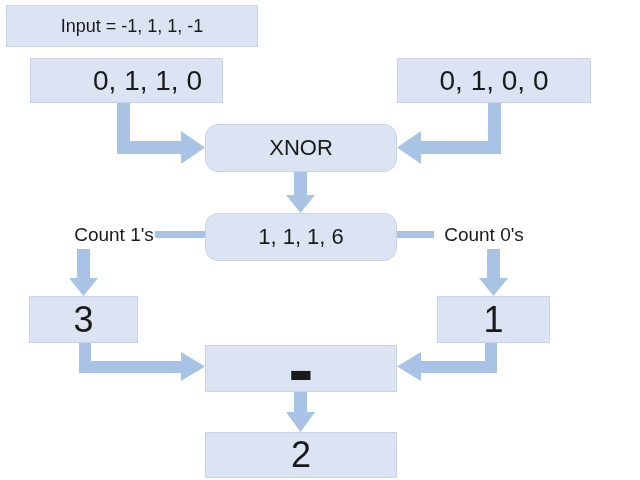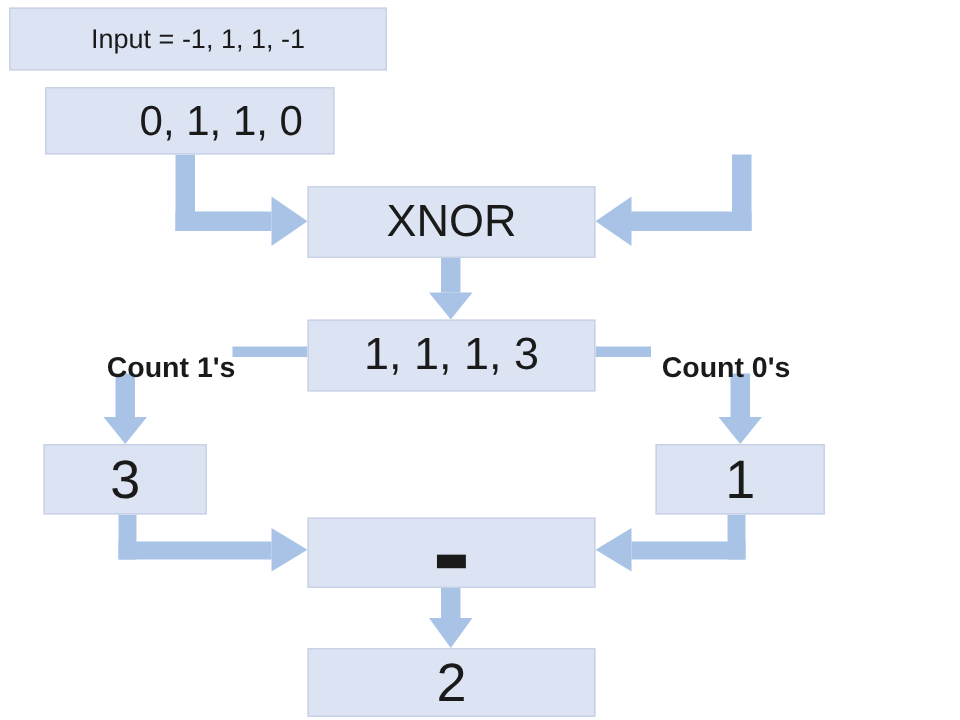--- a/index.html
+++ b/index.html
@@ -29,33 +29,32 @@
     border: 1px solid var(--box-border, #c9d2e6);
     box-sizing: border-box;
     display: flex;
     align-items: center;
     justify-content: center;
     text-align: center;
     white-space: nowrap;
   }
   .t26 { font-size: 18px; }
   .t28 { font-size: 28px; }
-  .t30 { font-size: 30px; }
+  .t30 { font-size: 22px; border-radius: 13px; }
   .t36 { font-size: 36px; }
   .minus-text { font-size: 76px; font-weight: bold; line-height: 0; }
   .annotation {
     position: absolute;
     font-size: 19px;
-    font-weight: bold;
+    font-weight: normal;
     color: var(--text, #1a1a1a);
     display: flex;
     align-items: center;
     justify-content: center;
     white-space: nowrap;
-    margin-top: 11px;
   }
   
   .input-box          { left: 6px;   top: 5px;   width: 252px; height: 42px; }
   .weights-box        { left: 352px; top: 5px;   width: 281px; height: 42px; }
   .input-binary-box   { left: 30px;  top: 58px;  width: 193px; height: 45px; padding-left: 42px; }
   .weights-binary-box { left: 397px; top: 58px;  width: 194px; height: 45px; }
   .xnor-box           { left: 205px; top: 124px; width: 192px; height: 48px; }
   .result-box         { left: 205px; top: 213px; width: 192px; height: 48px; }
   .count1-box         { left: 29px;  top: 296px; width: 109px; height: 47px; }
   .count0-box         { left: 437px; top: 296px; width: 113px; height: 47px; }
@@ -125,27 +124,30 @@
 
   <div class="box input-box t26">
     <span>Input = -1, 1, 1, -1</span>
   </div>
 
 
   <div class="box input-binary-box t28">
     <span>0, 1, 1, 0</span>
   </div>
 
+  <div class="box weights-binary-box t28">
+    <span>0, 1, 0, 0</span>
+  </div>
 
   <div class="box xnor-box t30">
     <span>XNOR</span>
   </div>
 
   <div class="box result-box t30">
-    <span>1, 1, 1, 3</span>
+    <span>1, 1, 1, 6</span>
   </div>
 
   <div class="annotation count1-label">
     <span>Count 1's</span>
   </div>
 
   <div class="annotation count0-label">
     <span>Count 0's</span>
   </div>
 

